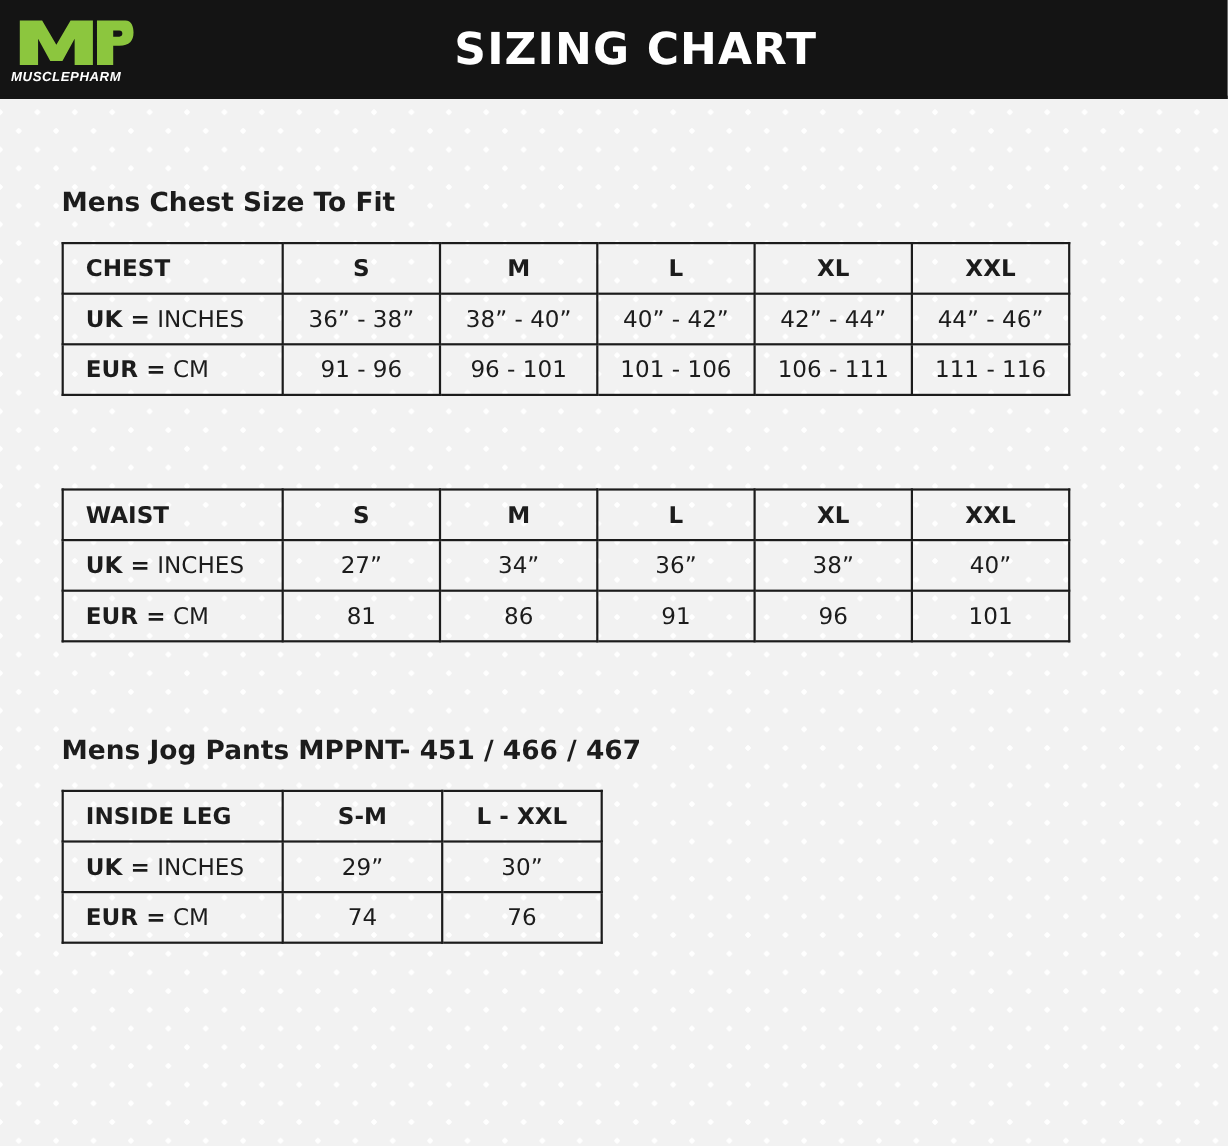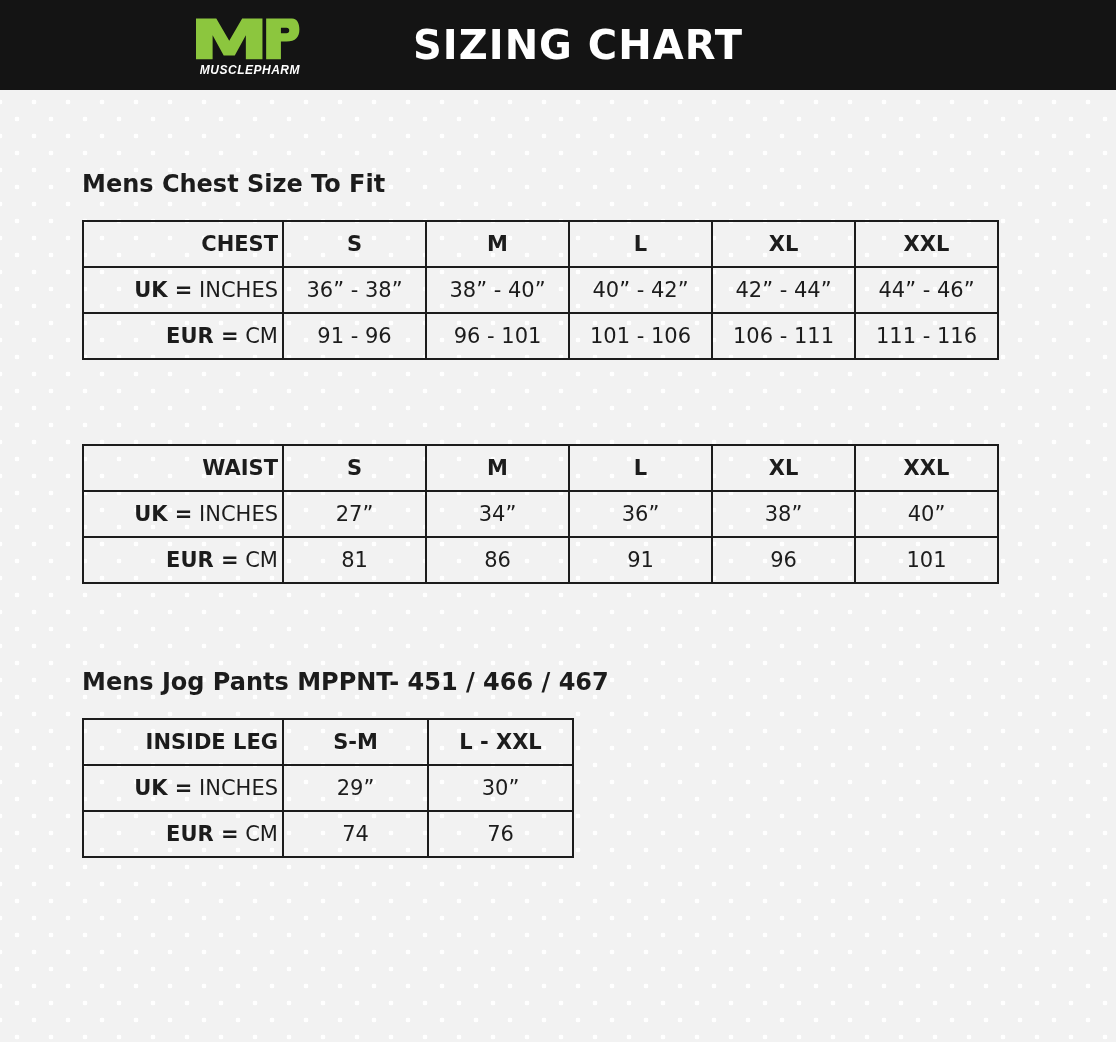--- a/index.html
+++ b/index.html
@@ -38,21 +38,21 @@
     content: "";
     position: absolute;
     left: 0; right: 0; bottom: 0;
     height: 3px;
     background: #141414;
   }
   .logo-wrap {
     width: 300px;
     height: 90px;
     display: flex;
-    align-items: flex-end;
+    align-items: flex-start;
     justify-content: center;
     flex-direction: column;
     padding-left: 10px;
     box-sizing: border-box;
   }
   .logo-mark {
     width: 112px;
     height: 48px;
     display: block;
   }
@@ -77,21 +77,21 @@
     letter-spacing: 1px;
     padding-right: 260px;
     font-family: "DejaVu Sans", sans-serif;
   }
 
   
   .content {
     padding: 0 0 0 0;
   }
   .section {
-    margin-left: 82px;
+    margin-left: 56px;
   }
   .section-title {
     font-size: 24px;
     font-weight: bold;
     color: #1c1c1c;
     font-family: "DejaVu Sans", sans-serif;
     margin: 0;
   }
   .sec1 { margin-top: 80px; }
   .sec2 { margin-top: 84px; }
@@ -106,21 +106,21 @@
     border: 2px solid #1c1c1c;
     height: 46px;
     text-align: center;
     font-size: 21px;
     color: #1c1c1c;
     font-family: "DejaVu Sans", sans-serif;
     padding: 2px 4px;
     box-sizing: border-box;
   }
   table.size-table td.rowhead {
-    text-align: right;
+    text-align: left;
     padding-left: 20px;
     font-weight: normal;
   }
   table.size-table td.rowhead b {
     font-weight: bold;
   }
   table.size-table tr.header-row td {
     font-weight: bold;
   }
   .col-label { width: 200px; }

